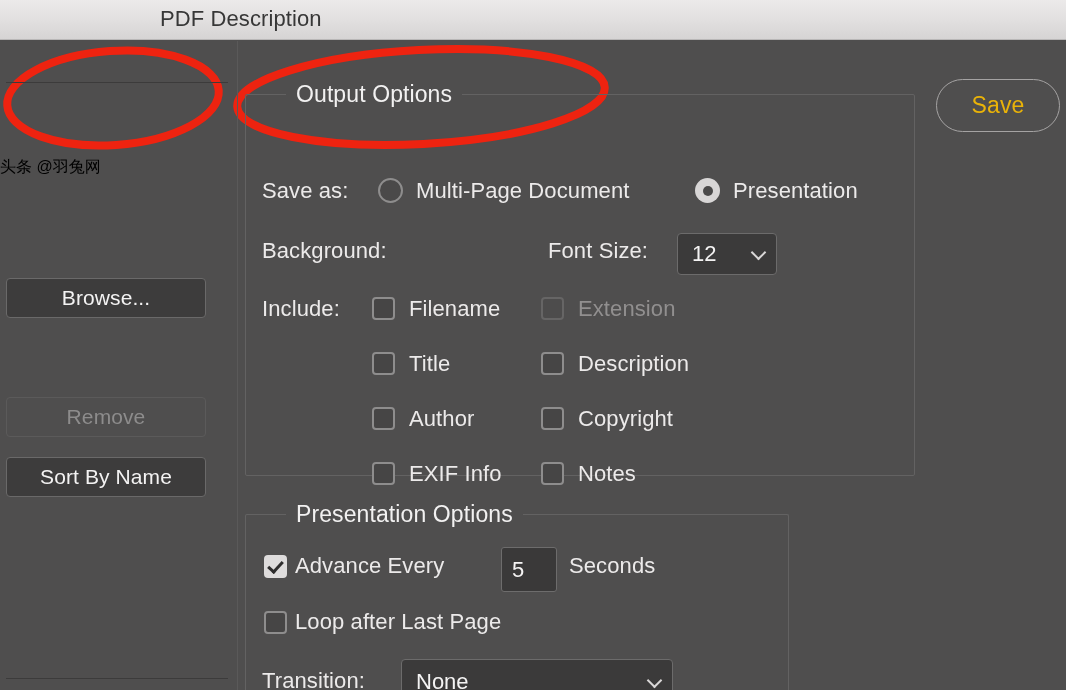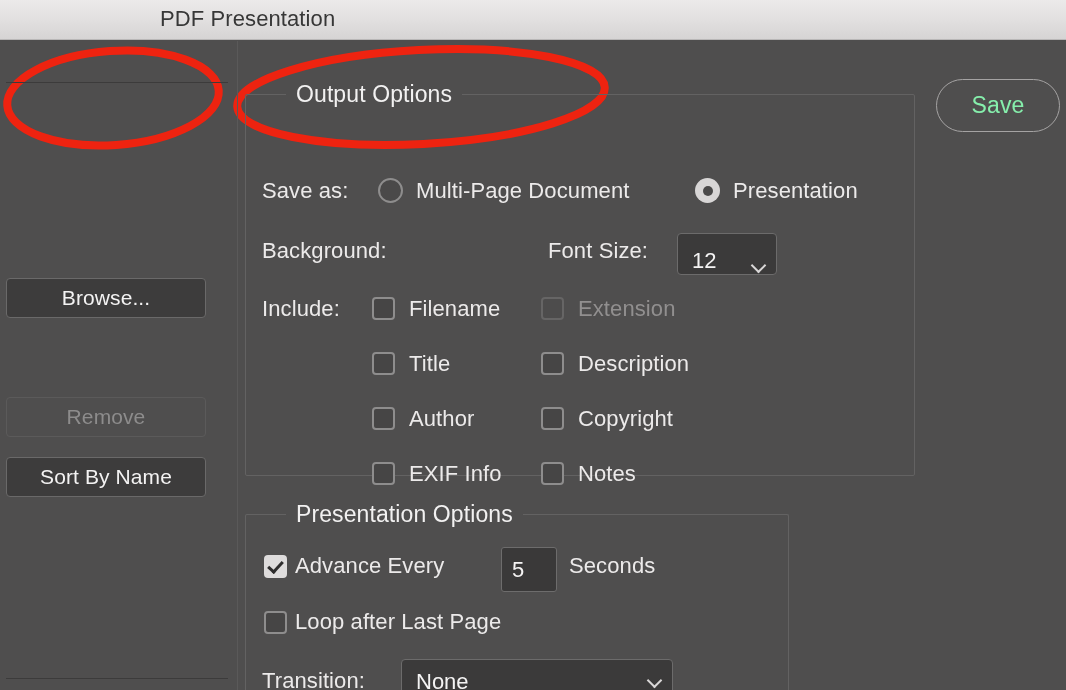--- a/index.html
+++ b/index.html
@@ -267,37 +267,37 @@
     font-size: 22px;
   }
 
   
   .pill-btn {
     position: absolute;
     box-sizing: border-box;
     background: transparent;
     border: 1px solid #a5a3a3;
     border-radius: 999px;
-    color: #86efac;
+    color: #eab308;
     font-size: 23px;
     display: flex;
     align-items: center;
     justify-content: center;
     letter-spacing: 0.1px;
     white-space: nowrap;
     user-select: none;
   }
   .btn-save   { left: 936px; top: 78px;  width: 124px; height: 53px; }</style>
 </head>
 <body>
 
 <div id="app">
 
   <div class="titlebar">
-    <div class="titlebar-text">PDF Presentation</div>
+    <div class="titlebar-text">PDF Description</div>
   </div>
 
   <div class="dialog-body">
 
     
     <div class="sidebar">
       <div class="sidebar-divider-top"></div>
       <div class="sidebar-divider-bottom"></div>
 
       <div class="side-btn enabled side-btn-browse">
@@ -324,21 +324,21 @@
 
       <div class="radio off" style="left:140px; top:105px;"></div>
       <div class="row-label" style="left:178px; top:105px;">Multi-Page Document</div>
 
       <div class="radio on" style="left:457px; top:105px;"></div>
       <div class="row-label" style="left:495px; top:105px;">Presentation</div>
 
       <div class="row-label" style="left:24px; top:165px;">Background:</div>
 
       <div class="row-label" style="left:310px; top:165px;">Font Size:</div>
-      <div class="select" style="left:439px; top:160px; width:100px; height:42px;align-items:flex-end;">
+      <div class="select" style="left:439px; top:160px; width:100px; height:42px;">
         <span class="sel-value">12</span>
         <span class="chev"></span>
       </div>
 
       <div class="row-label" style="left:24px; top:223px;">Include:</div>
 
       <div class="checkbox off" style="left:134px; top:224px;"></div>
       <div class="row-label" style="left:171px; top:223px;">Filename</div>
       <div class="checkbox off muted" style="left:303px; top:224px;"></div>
       <div class="row-label muted" style="left:340px; top:223px;">Extension</div>
@@ -388,15 +388,16 @@
     
     <svg class="annot" style="left:682px; top:47px; width:226px; height:110px;" width="226" height="110" viewBox="0 0 226 110">
       <ellipse cx="113" cy="55" rx="106" ry="47" fill="none" stroke="#ee2310" stroke-width="8" transform="rotate(-4 113 55)"></ellipse>
     </svg>
 
     <svg class="annot" style="left:4px; top:400px; width:382px; height:112px;" width="382" height="112" viewBox="0 0 382 112">
       <ellipse cx="191" cy="56" rx="184" ry="47" fill="none" stroke="#ee2310" stroke-width="8" transform="rotate(-3 191 56)"></ellipse>
     </svg>
 
     
+    <div class="watermark">头条 @羽兔网</div>
 
   </div>
 </div>
 
 </body></html>

